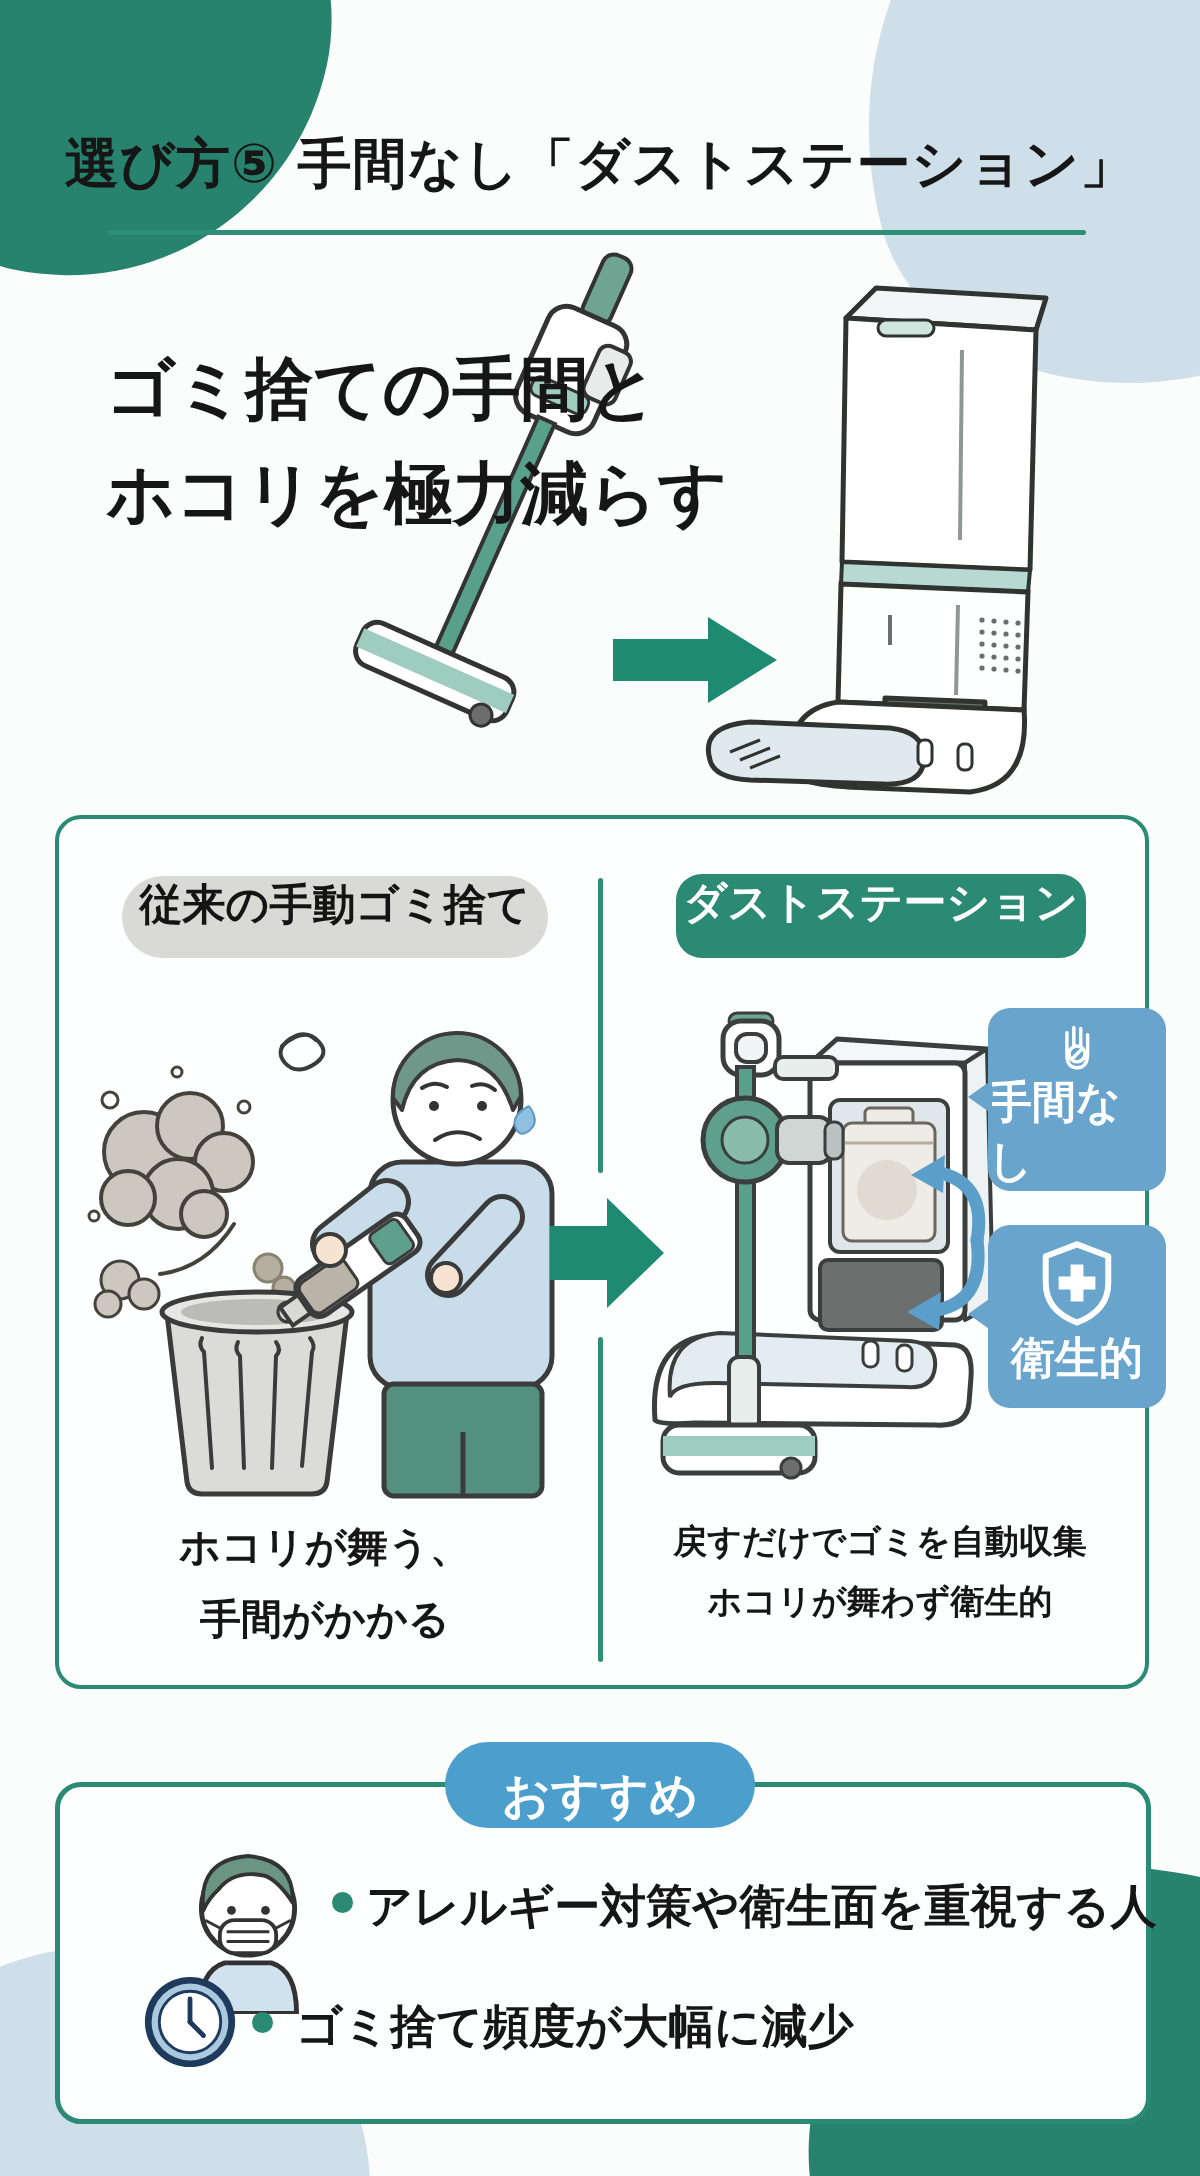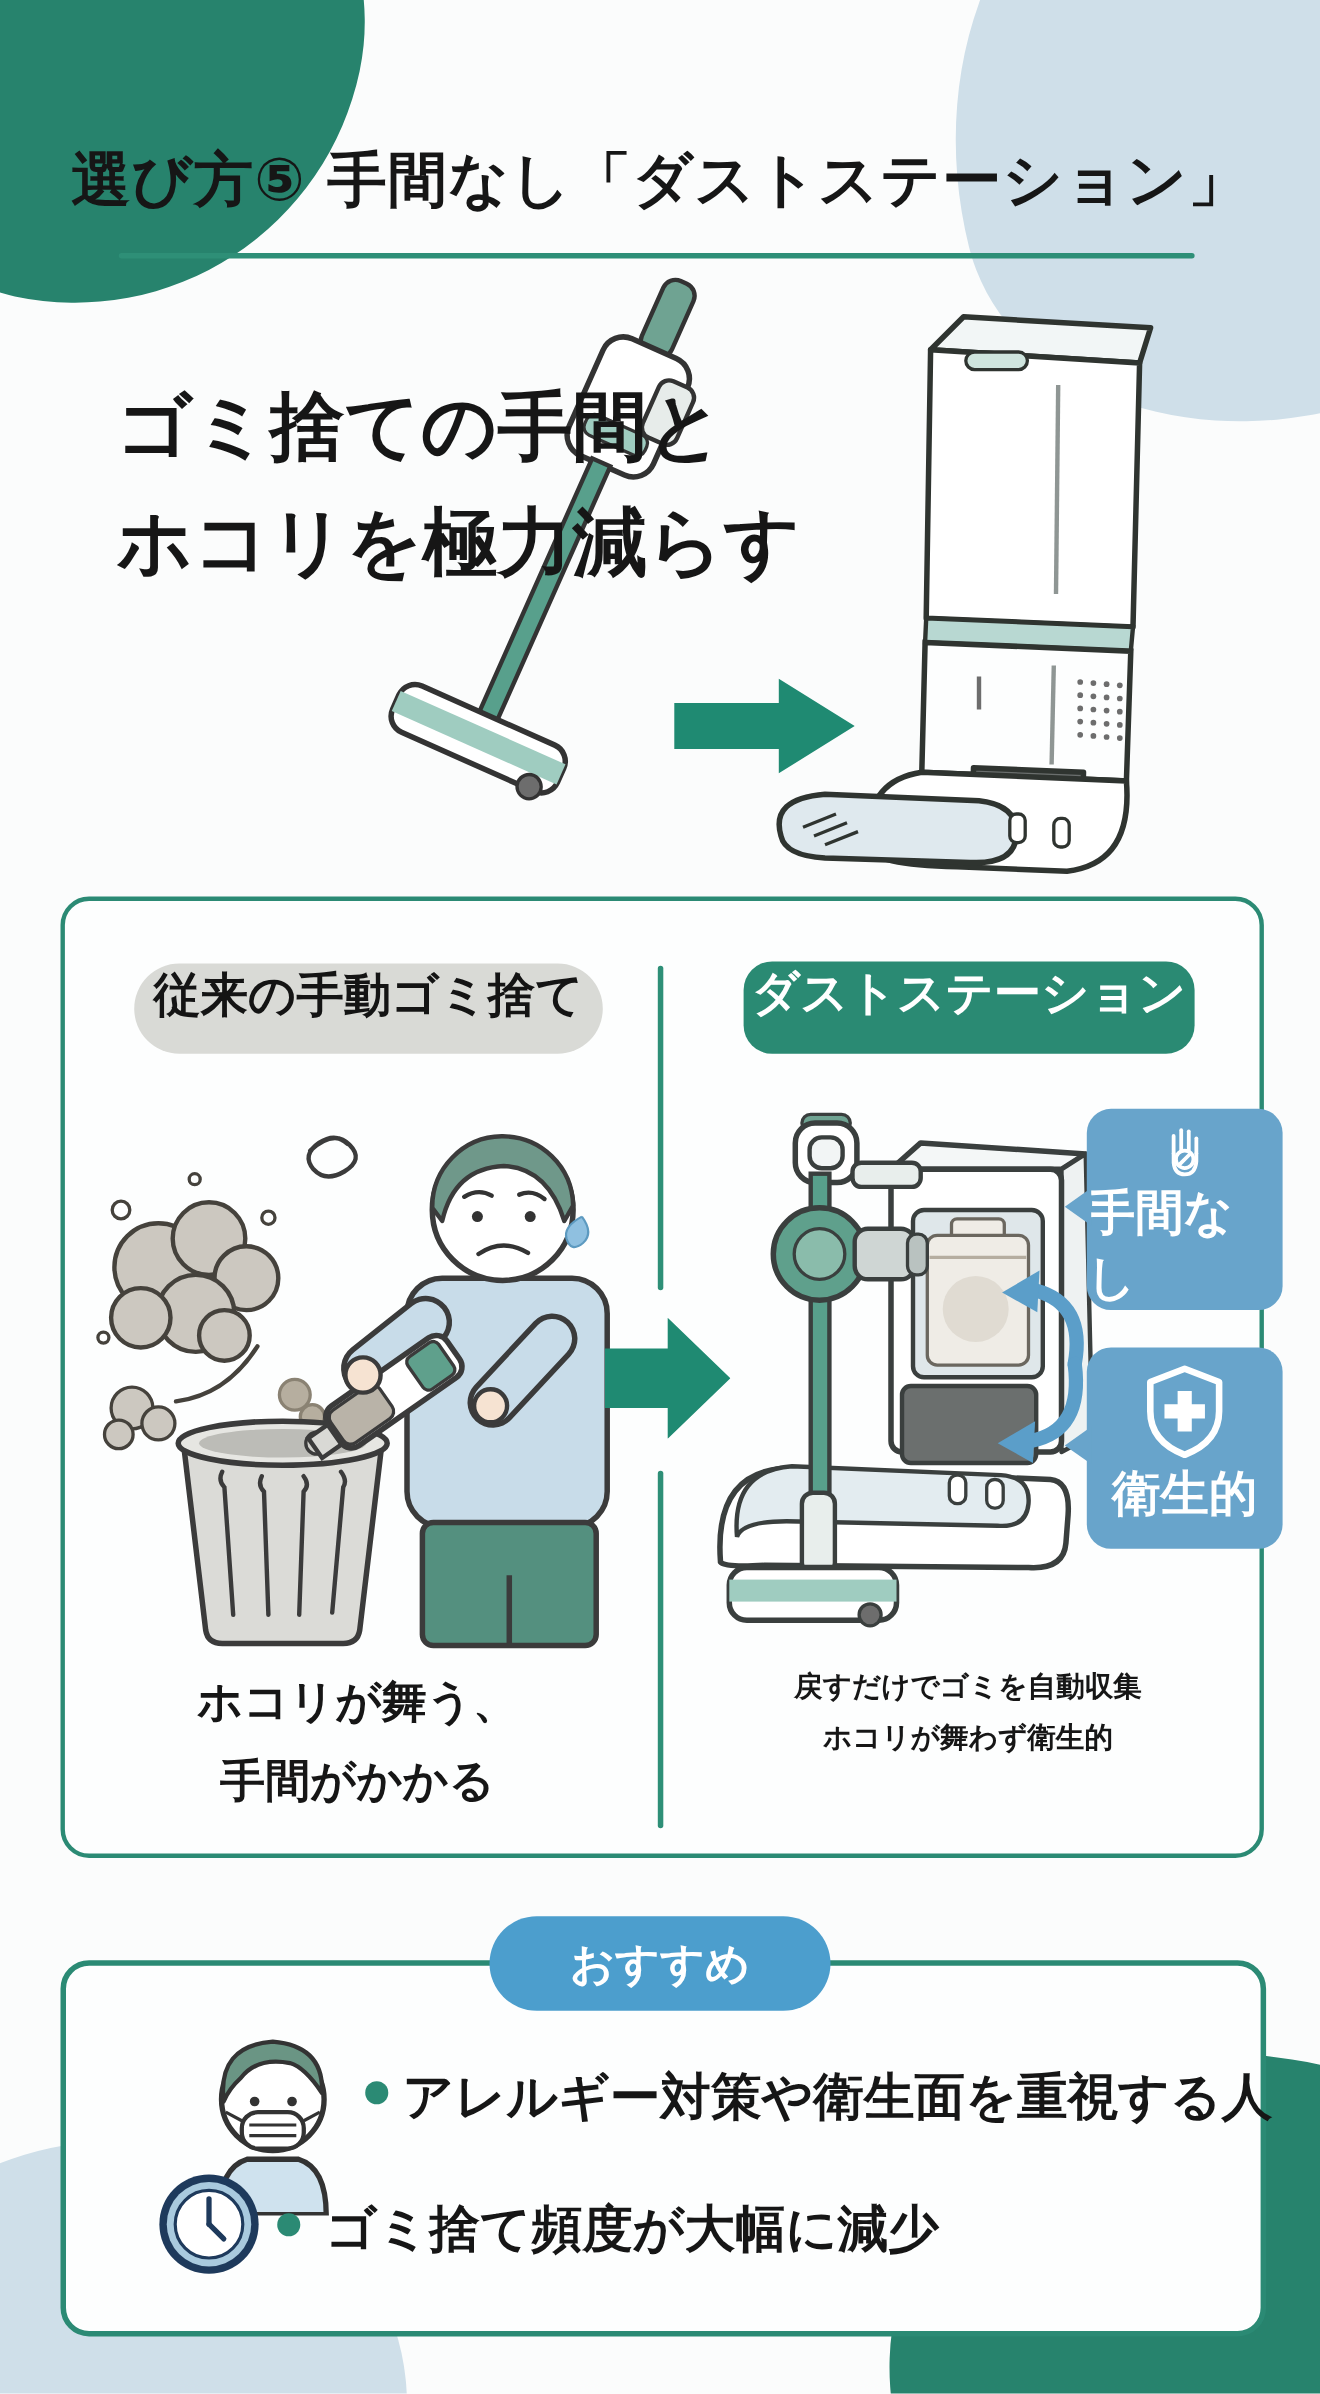--- a/index.html
+++ b/index.html
@@ -38,36 +38,36 @@
     border-radius:44px;font-size:43px;color:#141414;}
   .pill-right{left:676px;top:874px;width:410px;height:84px;background:#2a8a73;
     border-radius:26px;font-size:43px;color:#ffffff;}
   .divider-seg{left:598px;width:5px;background:#2e8f77;z-index:2;border-radius:3px;}
   .divider-top{top:878px;height:295px;}
   .divider-bottom{top:1337px;height:325px;}
   .compare-arrow{left:550px;top:1198px;z-index:3;}
   
   .caption{z-index:2;text-align:center;font-weight:800;font-size:41px;line-height:1.75;color:#161616;}
   .caption-left{left:90px;top:1512px;width:470px;}
-  .caption-right{left:630px;top:1512px;width:500px;font-size:26px;text-align:center;}
+  .caption-right{left:630px;top:1512px;width:500px;font-size:34px;text-align:center;}
   
   .badge{left:988px;width:178px;height:183px;background:#68a4cb;border-radius:22px;z-index:4;
     display:flex;flex-direction:column;align-items:center;}
   .badge-1{top:1008px;}
   .badge-2{top:1225px;}
   .badge-tail{position:absolute;left:-20px;top:72px;width:0;height:0;
     border-top:17px solid transparent;border-bottom:17px solid transparent;border-right:24px solid #68a4cb;}
   .badge-label{color:#fff;font-size:44px;font-weight:800;margin-top:0px;}
   .badge svg{margin-top:12px;}
   
   .rec-box{left:55px;top:1782px;width:1086px;height:332px;background:#fdfefe;
     border:5px solid #2b8a74;border-radius:26px;z-index:1;}
   .rec-pill{left:445px;top:1742px;width:310px;height:86px;background:#4c9ecd;border-radius:44px;
-    z-index:3;display:flex;align-items:center;justify-content:center;
-    color:#fff;font-size:40px;font-weight:800;}
+    z-index:3;display:flex;align-items:flex-end;justify-content:center;
+    color:#fff;font-size:48px;font-weight:800;}
   .rec-icon{z-index:3;}
   .rec-bullet{width:21px;height:21px;border-radius:50%;background:#2b8a74;z-index:3;}
   .rec-text{z-index:3;font-size:46px;font-weight:800;color:#161616;white-space:nowrap;text-align:center;}
 </style>
 </head>
 <body>
 
 <div class="blob blob-tl"></div>
 <div class="blob blob-tr"></div>
 <div class="blob blob-bl"></div>

